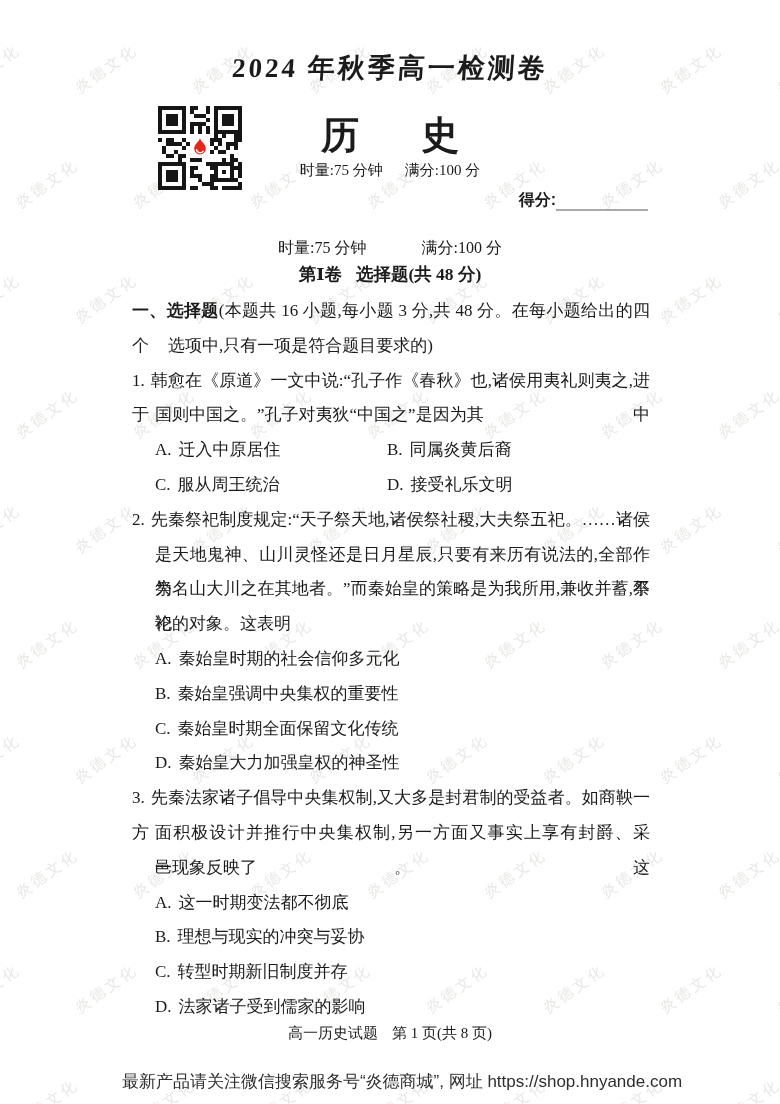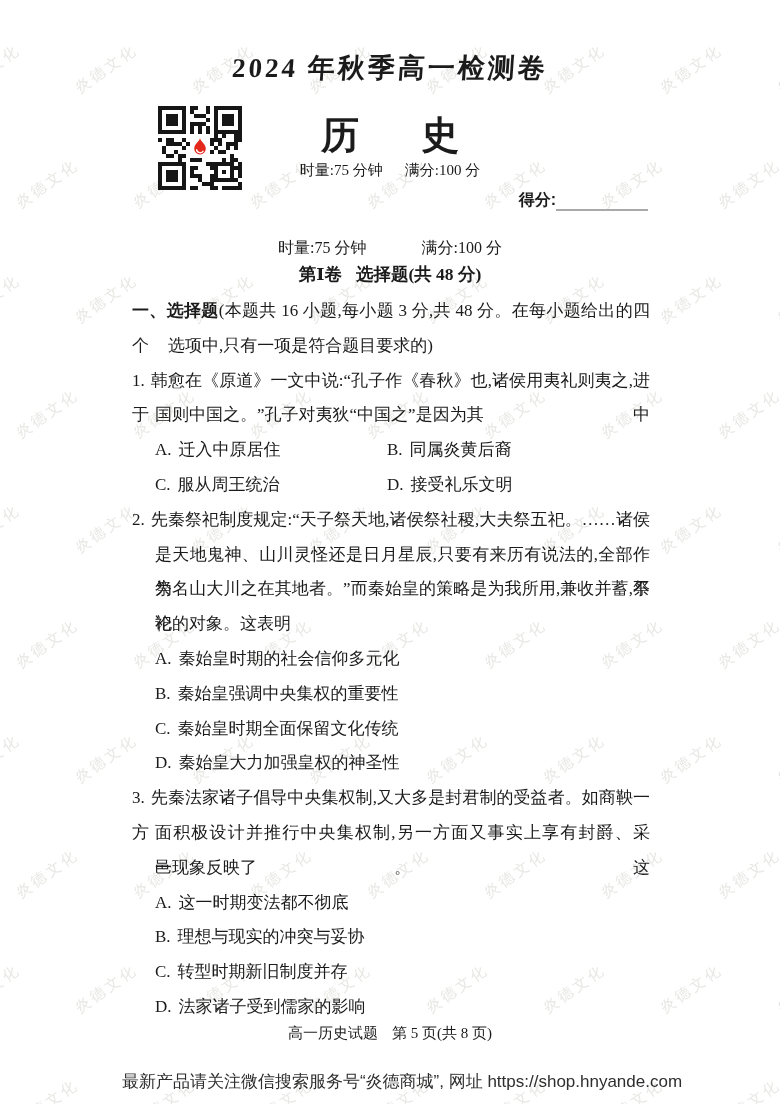--- a/index.html
+++ b/index.html
@@ -452,19 +452,19 @@
           <div class="opt"><span class="opt-label">B.</span><span>理想与现实的冲突与妥协</span></div>
           <div class="opt"><span class="opt-label">C.</span><span>转型时期新旧制度并存</span></div>
           <div class="opt"><span class="opt-label">D.</span><span>法家诸子受到儒家的影响</span></div>
         </div>
       </div>
 
     </div>
 
     <div class="page-footer">
       <span>高一历史试题</span>
-      <span>第 5 页(共 8 页)</span>
+      <span>第 1 页(共 8 页)</span>
     </div>
 
     <div class="bottom-notice">最新产品请关注微信搜索服务号“炎德商城”, 网址 https://shop.hnyande.com</div>
 
   </div>
 </div>
 
 </body></html>

